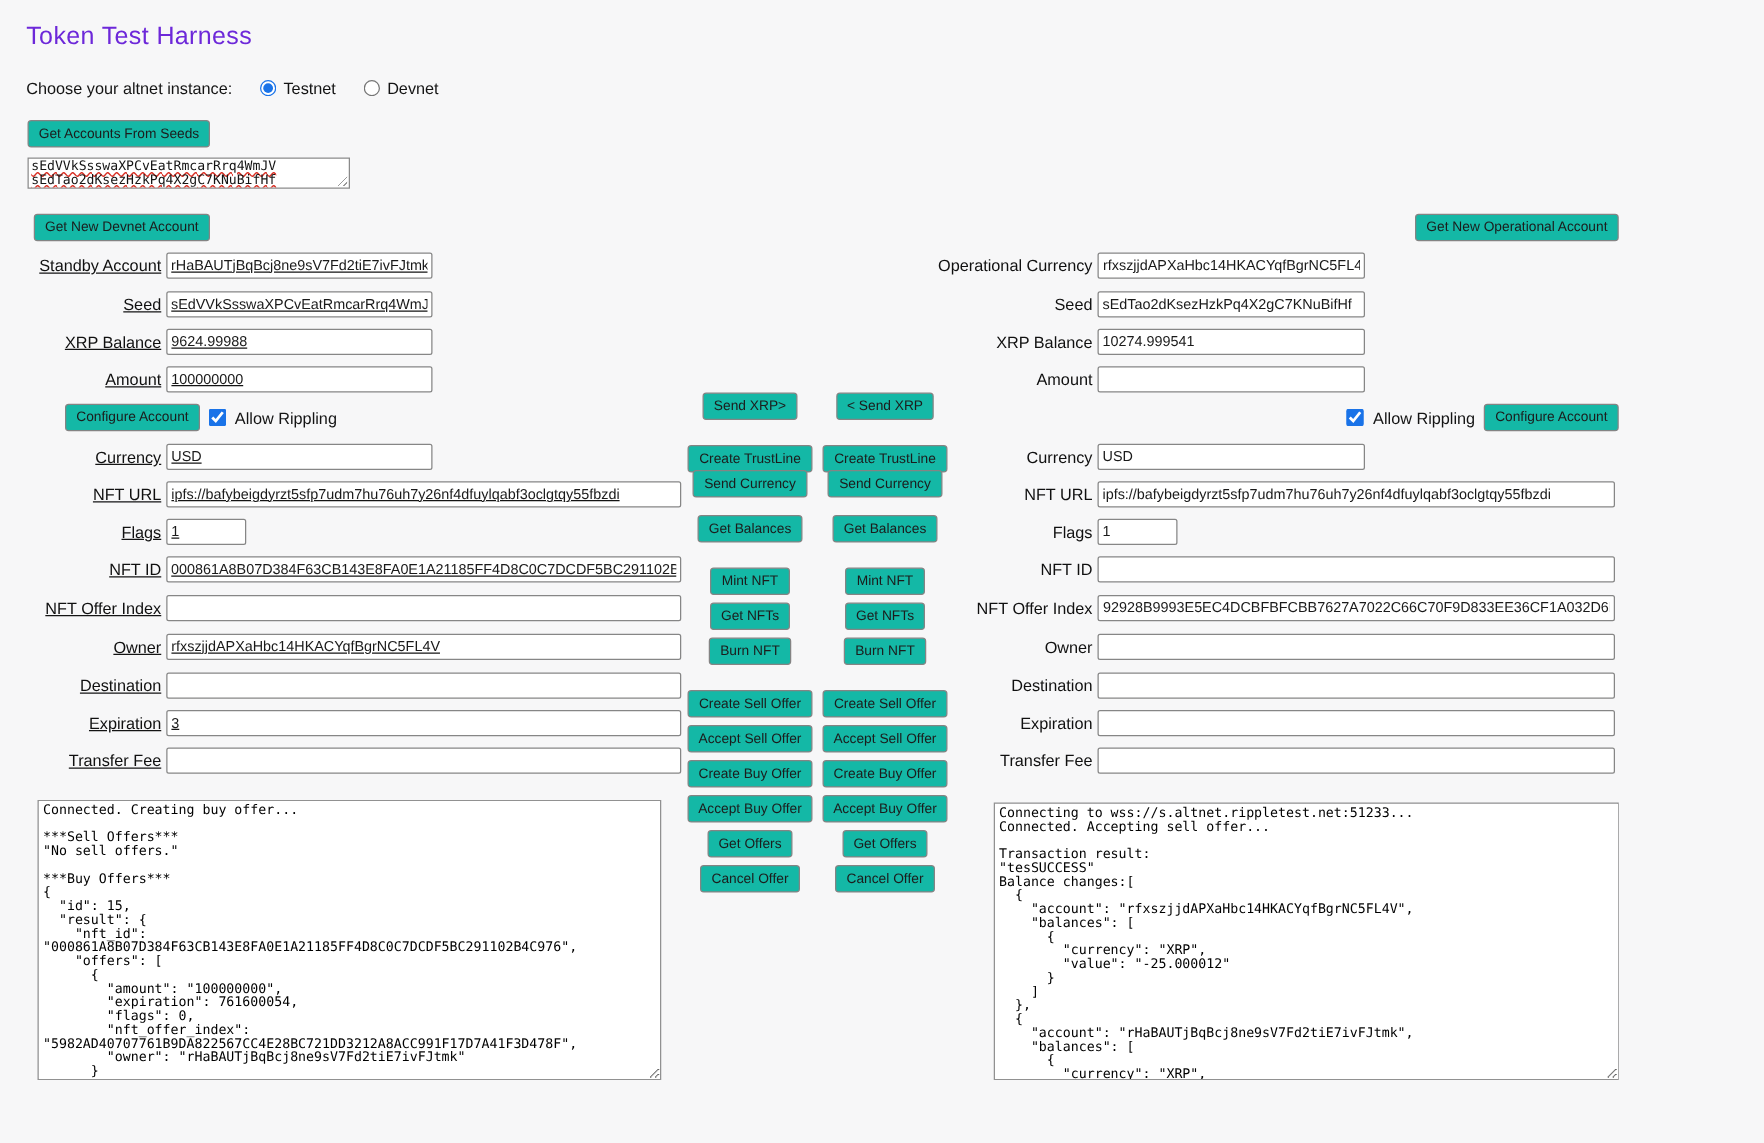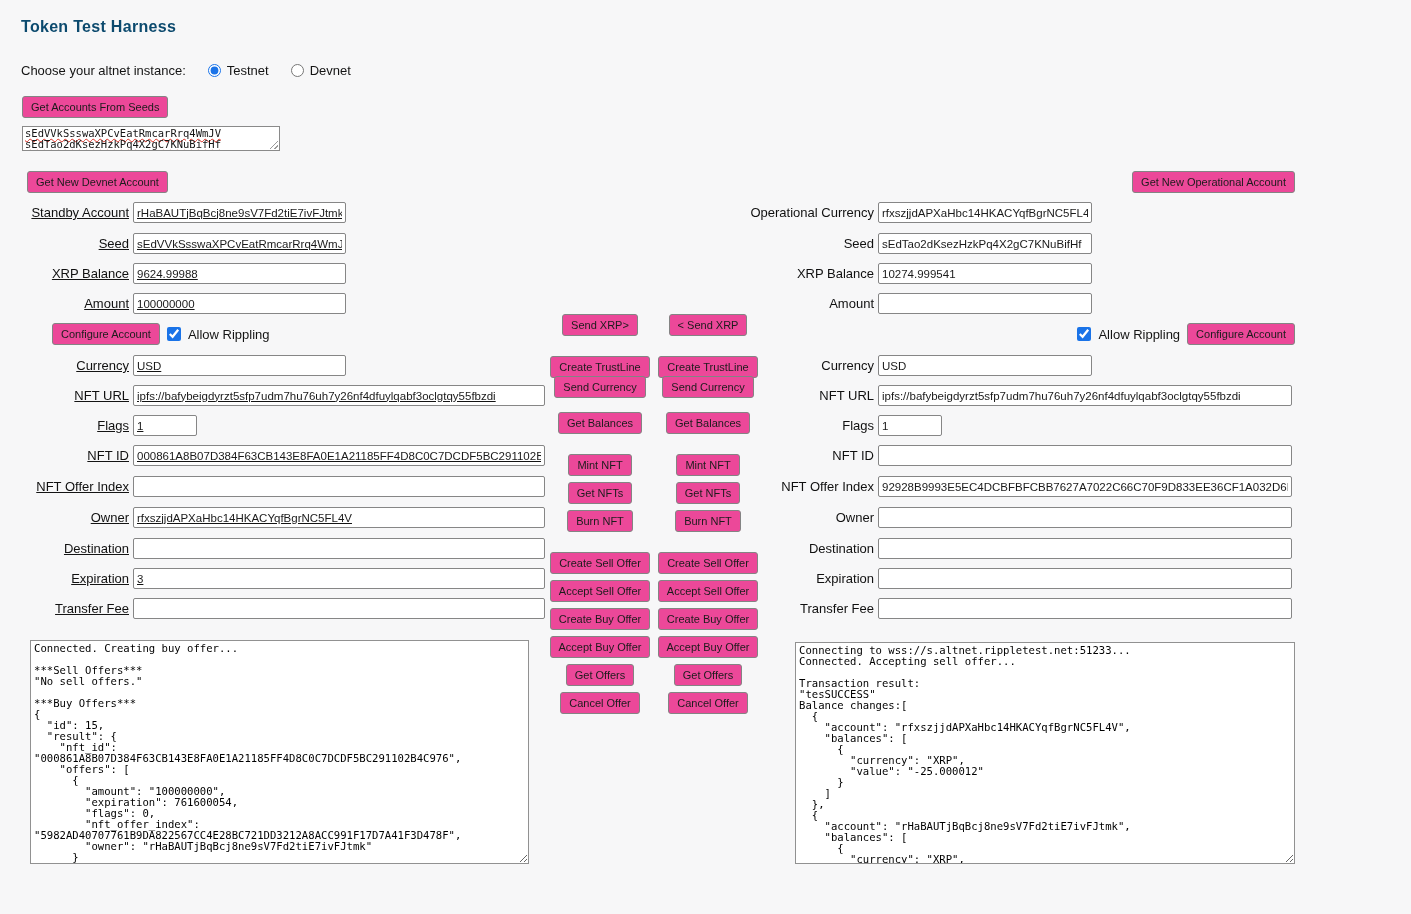--- a/index.html
+++ b/index.html
@@ -10,36 +10,36 @@
     background: #f7f7f8;
     font-family: "Liberation Sans", sans-serif;
     color: #141414;
     position: relative;
     overflow: hidden;
   }
   .abs { position: absolute; }
 
   .page-title {
     position: absolute; left: 21px; top: 18px;
-    font-size: 16px; font-weight: 700; letter-spacing: 0.3px; color: #0c4a6e;
+    font-size: 20px; font-weight: 400; letter-spacing: 0.3px; color: #6d28d9;
   }
 
   .ledger-row {
     position: absolute; left: 21px; top: 63px;
     display: flex; align-items: center; font-size: 13px;
   }
   .radio-wrap { display: flex; align-items: center; gap: 6px; }
   .radio-wrap input { width: 13px; height: 13px; accent-color: var(--accent); margin: 0; }
   .rw1 { margin-left: 22px; }
   .rw2 { margin-left: 22px; }
 
   .btn {
     font-family: "Liberation Sans", sans-serif;
     font-size: 11px; color: #1c1c1c;
-    background: #ec4899;
+    background: #14b8a6;
     border: 1px solid #848484;
     border-radius: 3px;
     padding: 4px 8px;
     white-space: nowrap;
     cursor: pointer;
   }
 
   .seeds-box {
     position: absolute; left: 22px; top: 126px;
     width: 258px; height: 25px;

